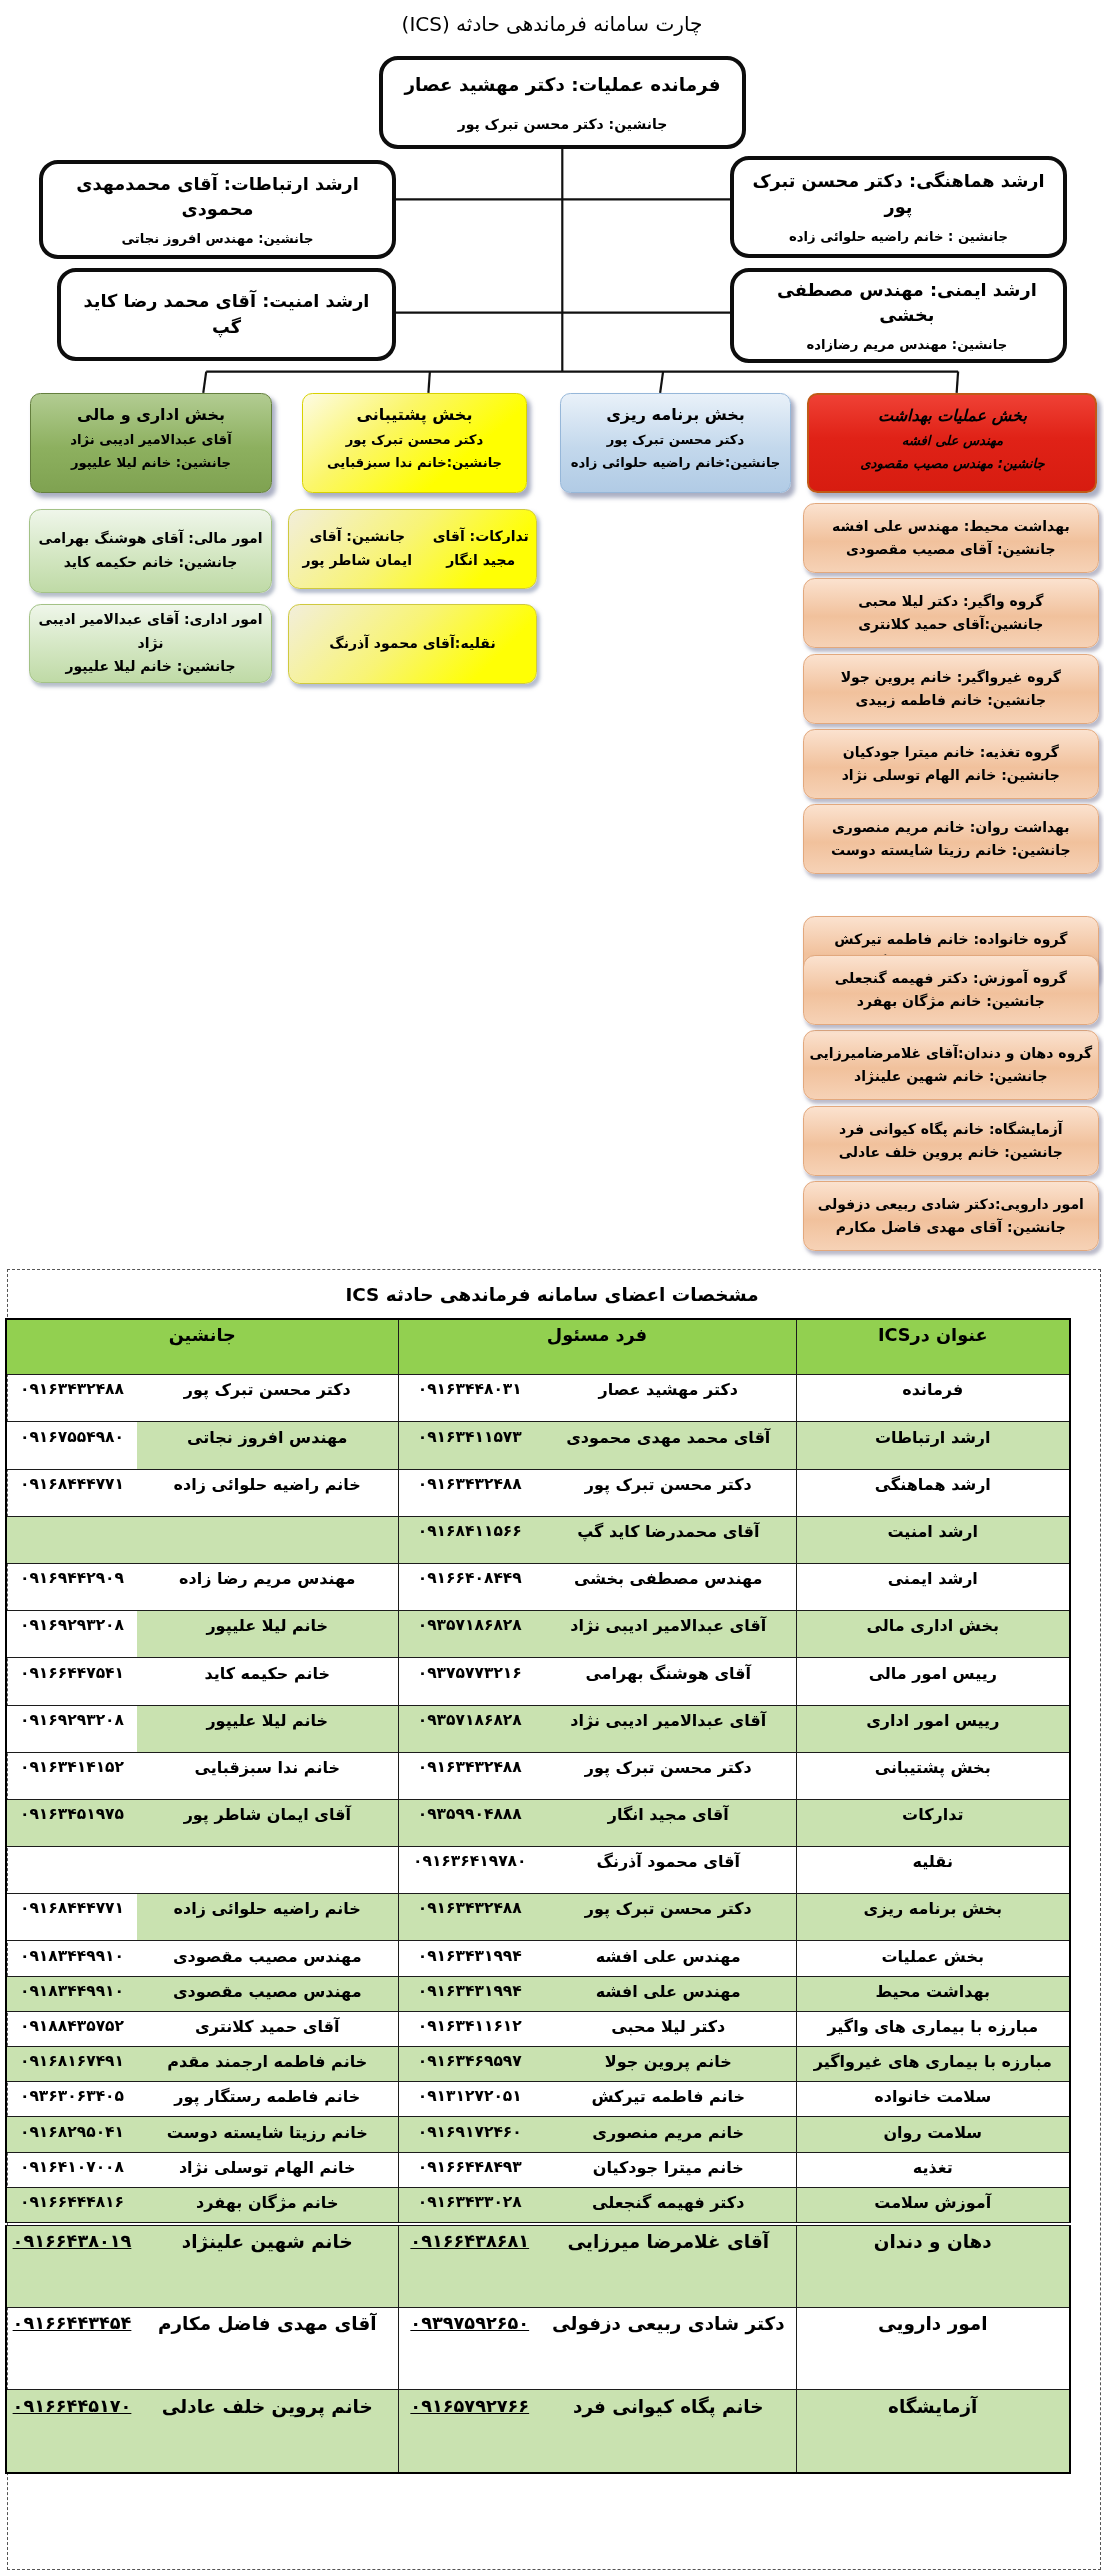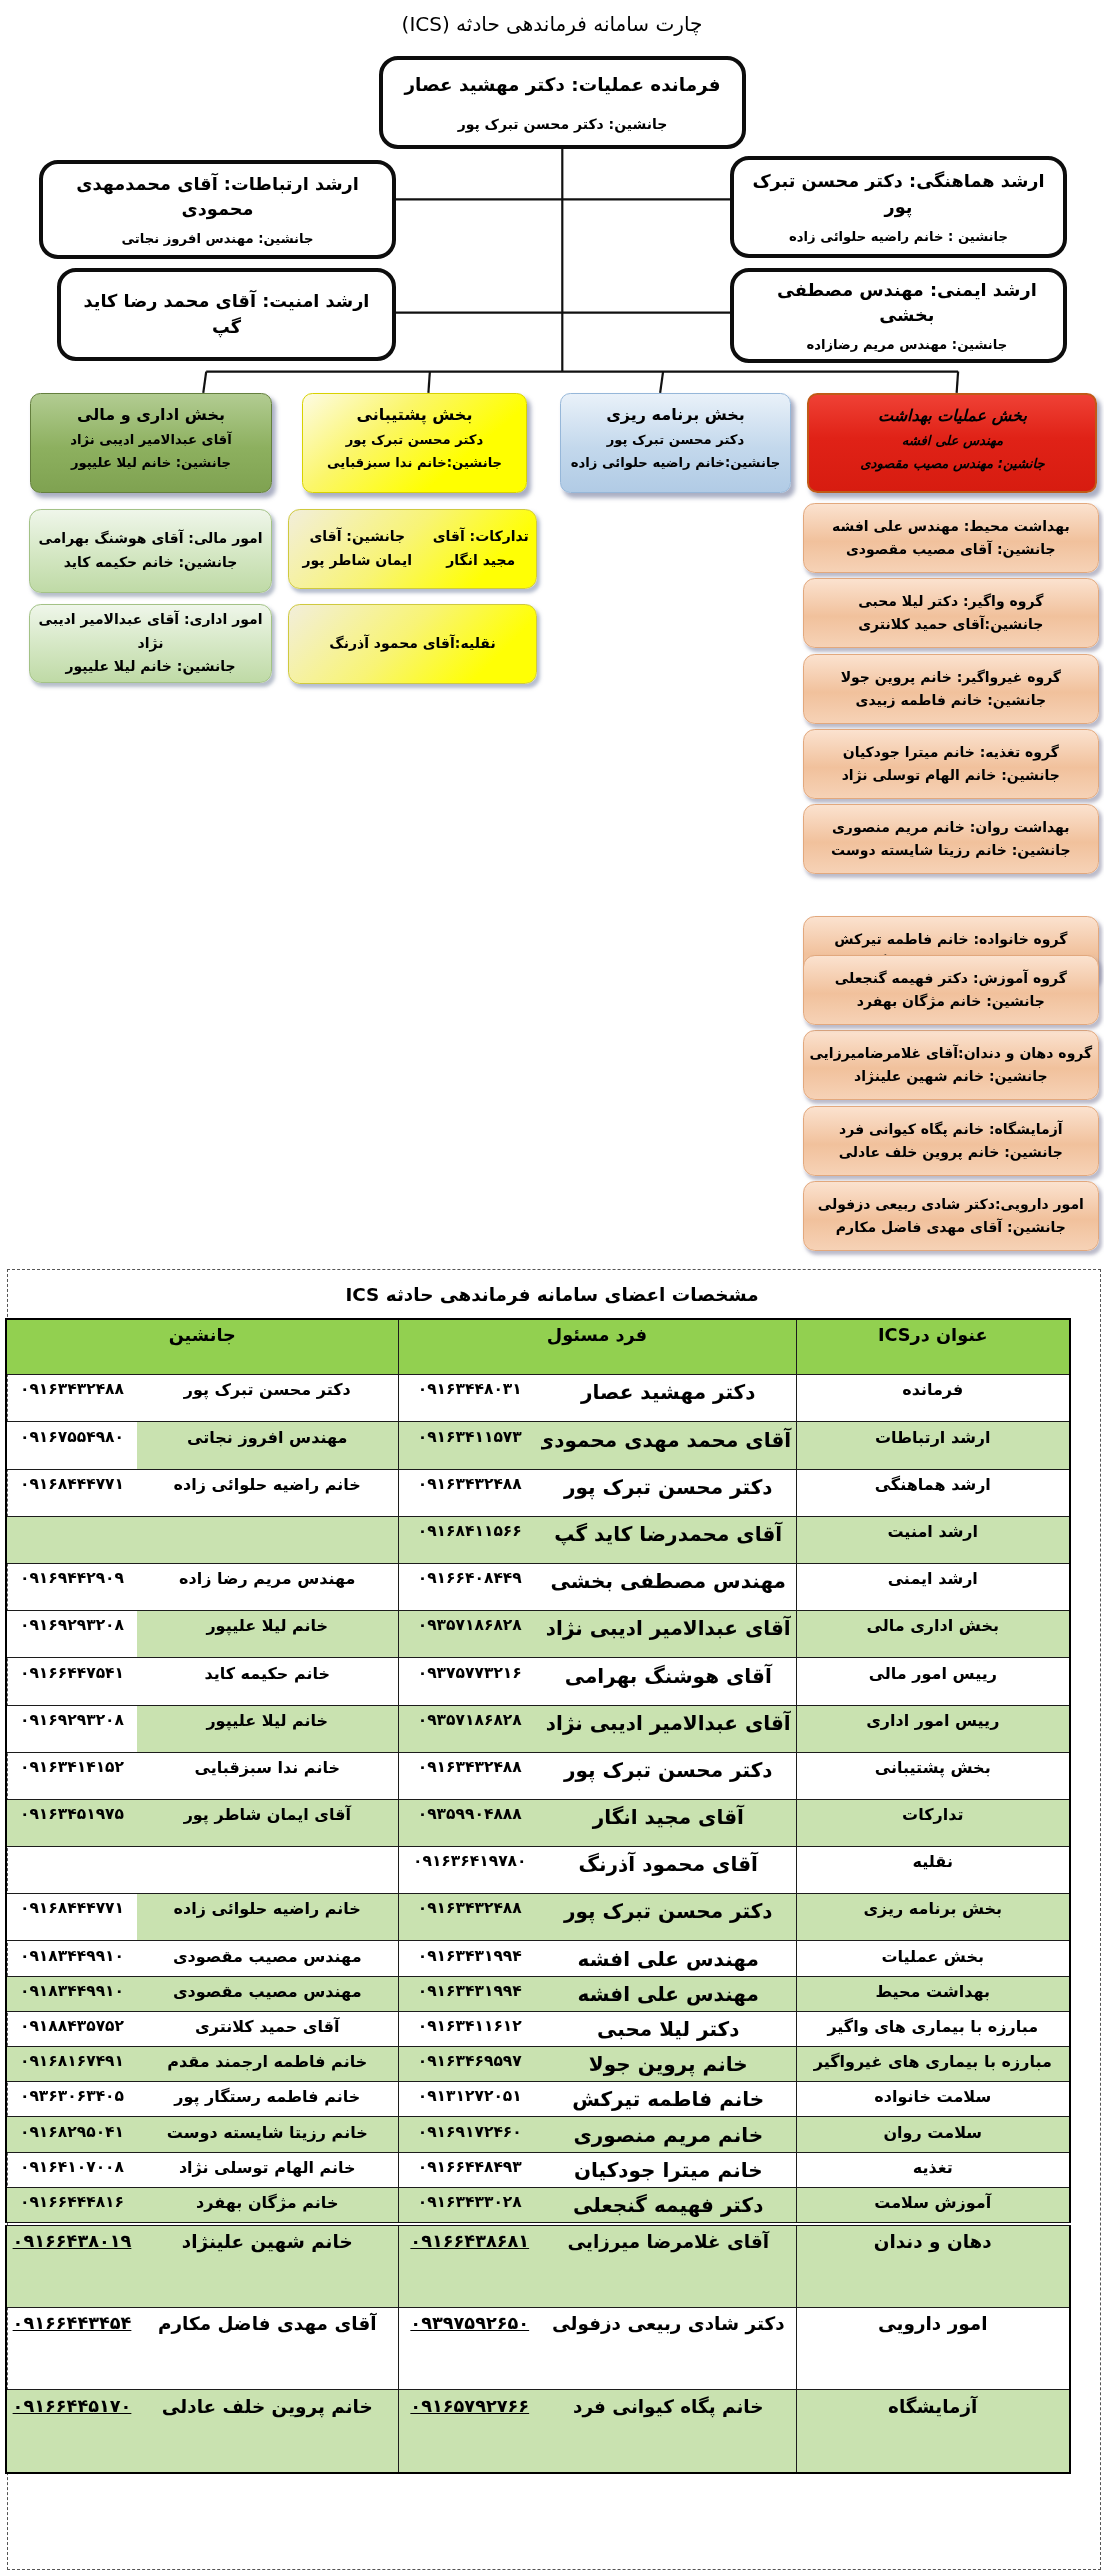--- a/index.html
+++ b/index.html
@@ -33,21 +33,21 @@
   
   .dashframe{position:absolute;right:2.9px;top:1269px;width:1094px;height:1301px;border:1.5px dashed #555;box-sizing:border-box;z-index:1;}
   .tbltitle{position:absolute;top:1284px;right:0;left:0;text-align:center;font-size:18.4px;font-weight:bold;z-index:2;}
   
   table.ics{position:absolute;top:1318px;right:33px;width:1064px;border-collapse:collapse;border:2.2px solid #000;z-index:2;table-layout:fixed;direction:rtl;}
   table.ics td,table.ics th{border-top:1.5px solid #1c1c1c;vertical-align:top;padding:5.2px 4.4px 0 4.4px;font-weight:bold;overflow:hidden;white-space:nowrap;}
   th.h-role,th.h-person,th.h-deputy{background:#92d050;height:49px;font-size:17.7px;text-align:center;vertical-align:middle;padding:0;}
   th.h-role{border-left:1.5px solid #1c1c1c;}
   th.h-person{border-left:1.5px solid #1c1c1c;}
   td.c-role{border-left:1.5px solid #1c1c1c;text-align:center;font-size:16px;}
-  td.c-pname{text-align:center;font-size:20px;}
+  td.c-pname{text-align:center;font-size:16px;}
   td.c-pphone{border-left:1.5px solid #1c1c1c;text-align:center;font-size:15.5px;}
   td.c-dname{text-align:center;font-size:16px;}
   td.c-dphone{text-align:center;font-size:15.5px;}
   tr.rn td{height:41px;}
   tr.rs td{height:29px;}
   tr.rb td{height:76px;}
   tr.rb td.c-role,tr.rb td.c-pname,tr.rb td.c-dname{font-size:18.4px;}
   tr.rb td.c-pphone,tr.rb td.c-dphone{font-size:17.7px;text-decoration:underline;}
   tr.g td{background:#c9e2b0;}
   tr.g.lw td.c-dphone{background:#fff;}

